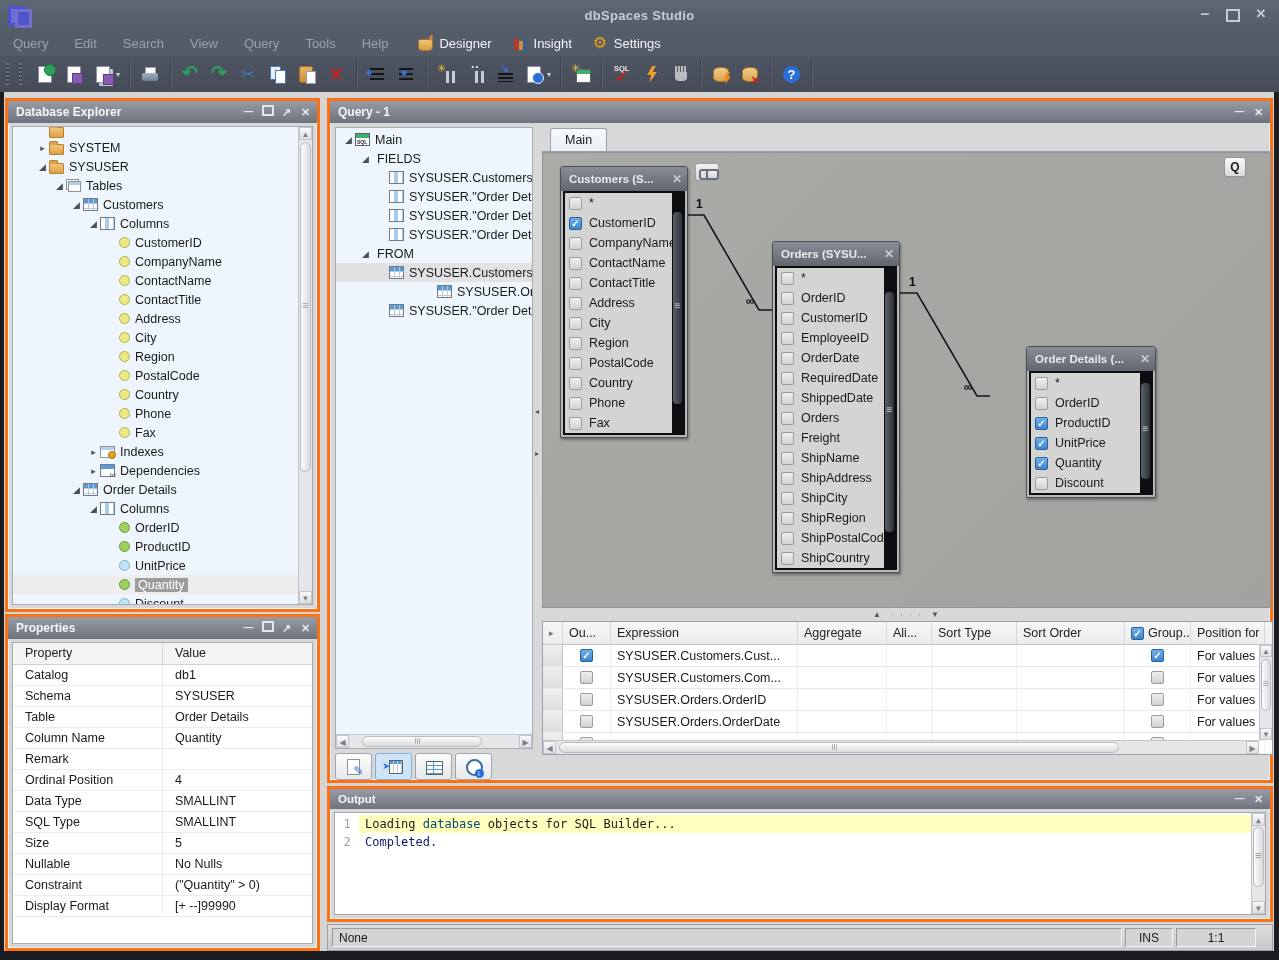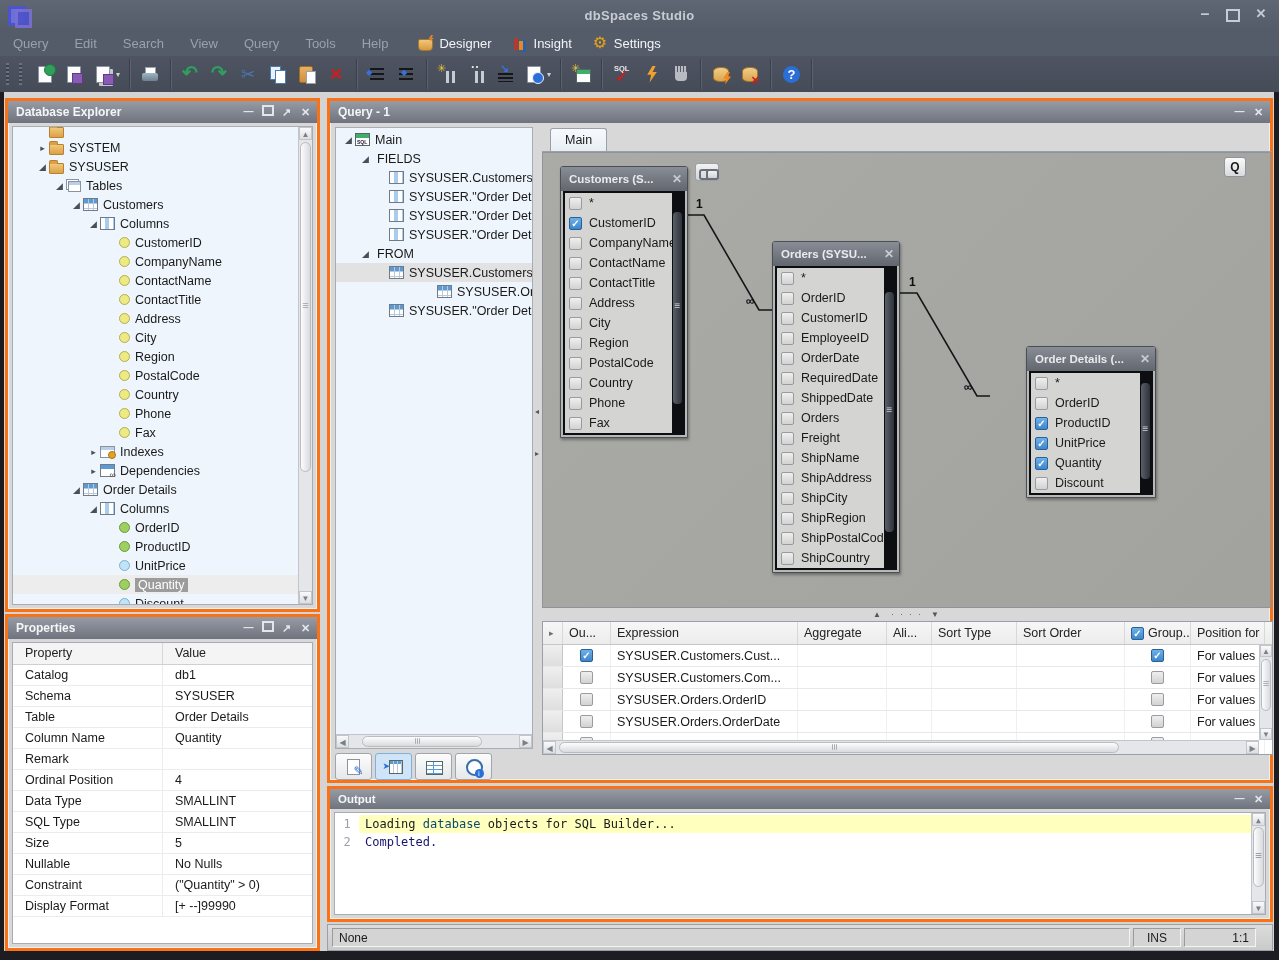--- a/index.html
+++ b/index.html
@@ -304,21 +304,21 @@
   .ovscroll { position:absolute; right:0; top:0; bottom:0; width:14px; }
 
   
   .statusbar { position:absolute; left:327px; top:924px; width:946px; height:27px;
                background:linear-gradient(#dcdcdc,#cacaca); border:1px solid #9aa0a8;
                display:flex; align-items:center; padding:3px 4px; gap:3px; }
   .sfield { height:19px; line-height:18px; padding:0 6px; font-size:12px;
             border:1px solid; border-color:#9a9a9a #f4f4f4 #f4f4f4 #9a9a9a; background:#d4d4d4; }
   .sf-none { flex:1; }
   .sf-ins { width:48px; text-align:center; }
-  .sf-pos { width:72px; text-align:right; margin-right:12px; }
+  .sf-pos { width:80px; text-align:center; margin-right:12px; }
 </style>
 </head>
 <body>
 
 <div class="app">
 
   <div class="titlebar">
     <span class="appicon"></span>
     <span class="wtitle">dbSpaces Studio</span>
     <span class="wbtns">

